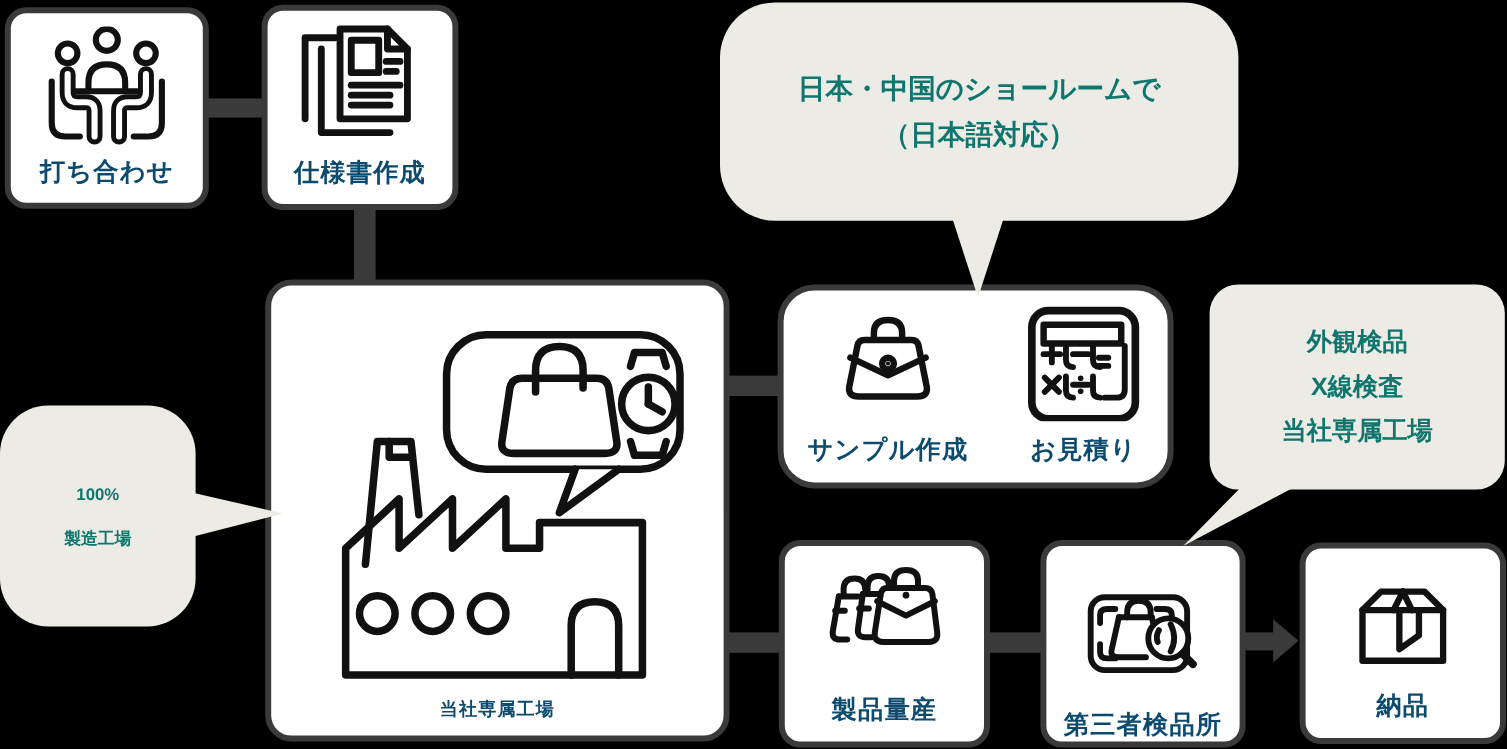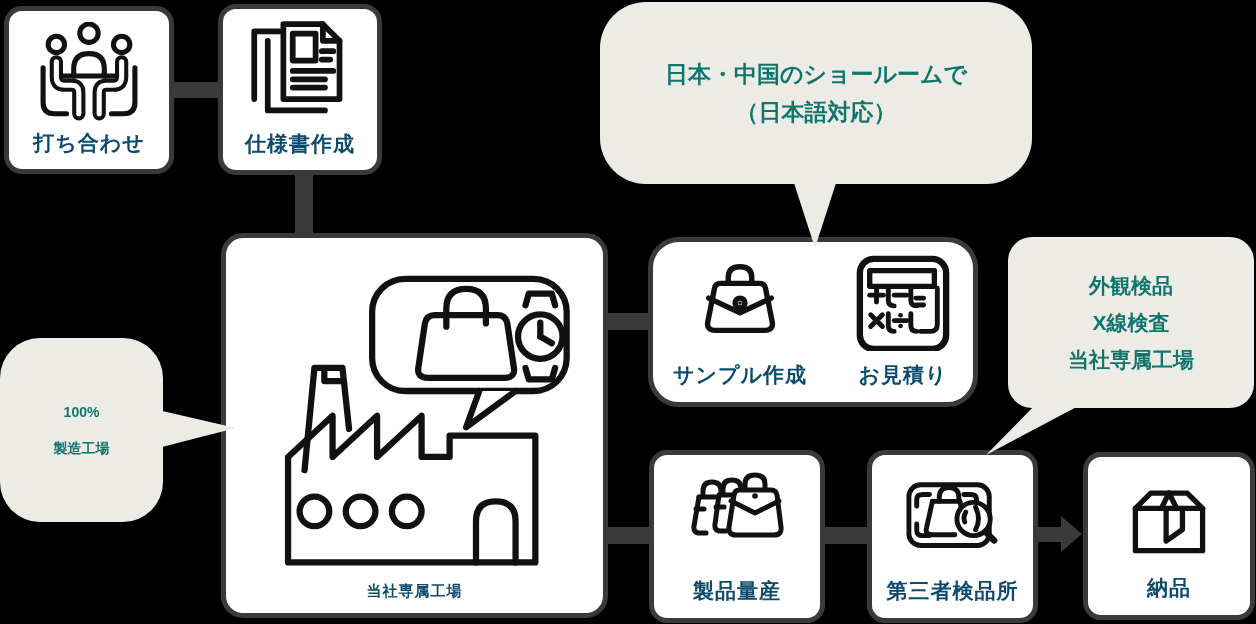--- a/index.html
+++ b/index.html
@@ -154,21 +154,21 @@
           <path d="M29,37 H37"></path>
         <path d="M58,18 V14 Q58,5 68,5 Q78,5 78,14 V18"></path>
         <path d="M52,20 H84 Q89,20 90,25 L94,57 Q95,65 87,65 H49 Q41,65 42,57 L47,25 Q48,20 52,20 Z" fill="#fff"></path>
         <path d="M44,31 L68,43 L92,31"></path>
       </g>
       <circle cx="68" cy="26" r="2.8" fill="#111"></circle>
     </svg>
     <div class="label">製品量産</div>
   </div>
 
-  <div class="node" style="left:867px;top:450px;width:171px;height:173px;padding-bottom:13px;gap:9px;">
+  <div class="node" style="left:867px;top:450px;width:171px;height:173px;gap:9px;">
     <svg width="128" height="98" viewBox="0 0 100 100">
       <g class="ico" stroke-width="5">
         <rect x="5" y="15" width="82" height="62" rx="12"></rect>
         <path d="M13,37 V30 Q13,25 19,25 H26"></path>
         <path d="M61,25 H68 Q74,25 74,30 V33"></path>
         <path d="M13,55 V62 Q13,67 19,67 H26"></path>
         <path d="M29,32 H57"></path>
         <path d="M29,32 L23,59 Q21,66 29,66 H52"></path>
         <path d="M57,32 L60,45"></path>
         <path d="M36,32 V28 Q36,18 46,18 Q56,18 56,28 V32"></path>

